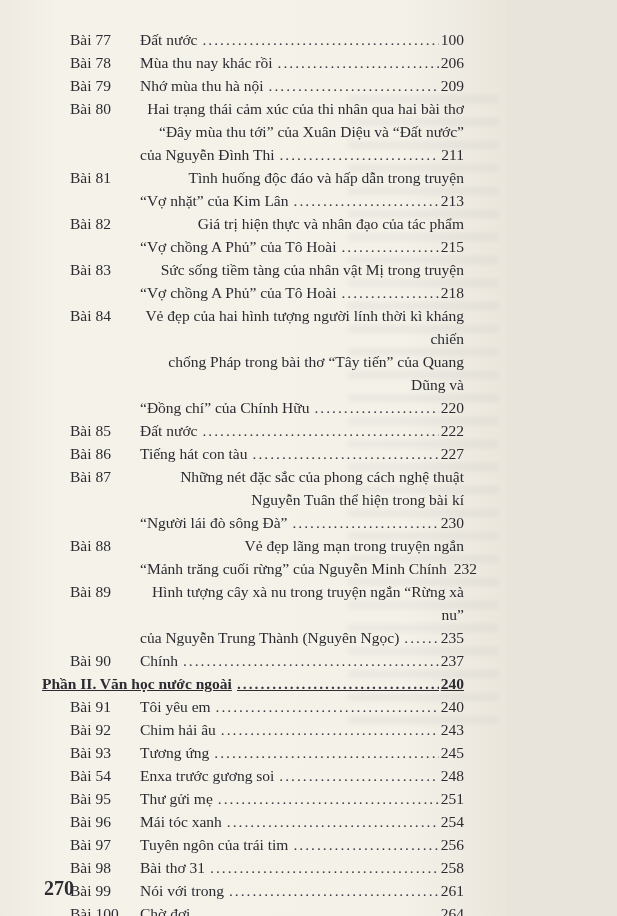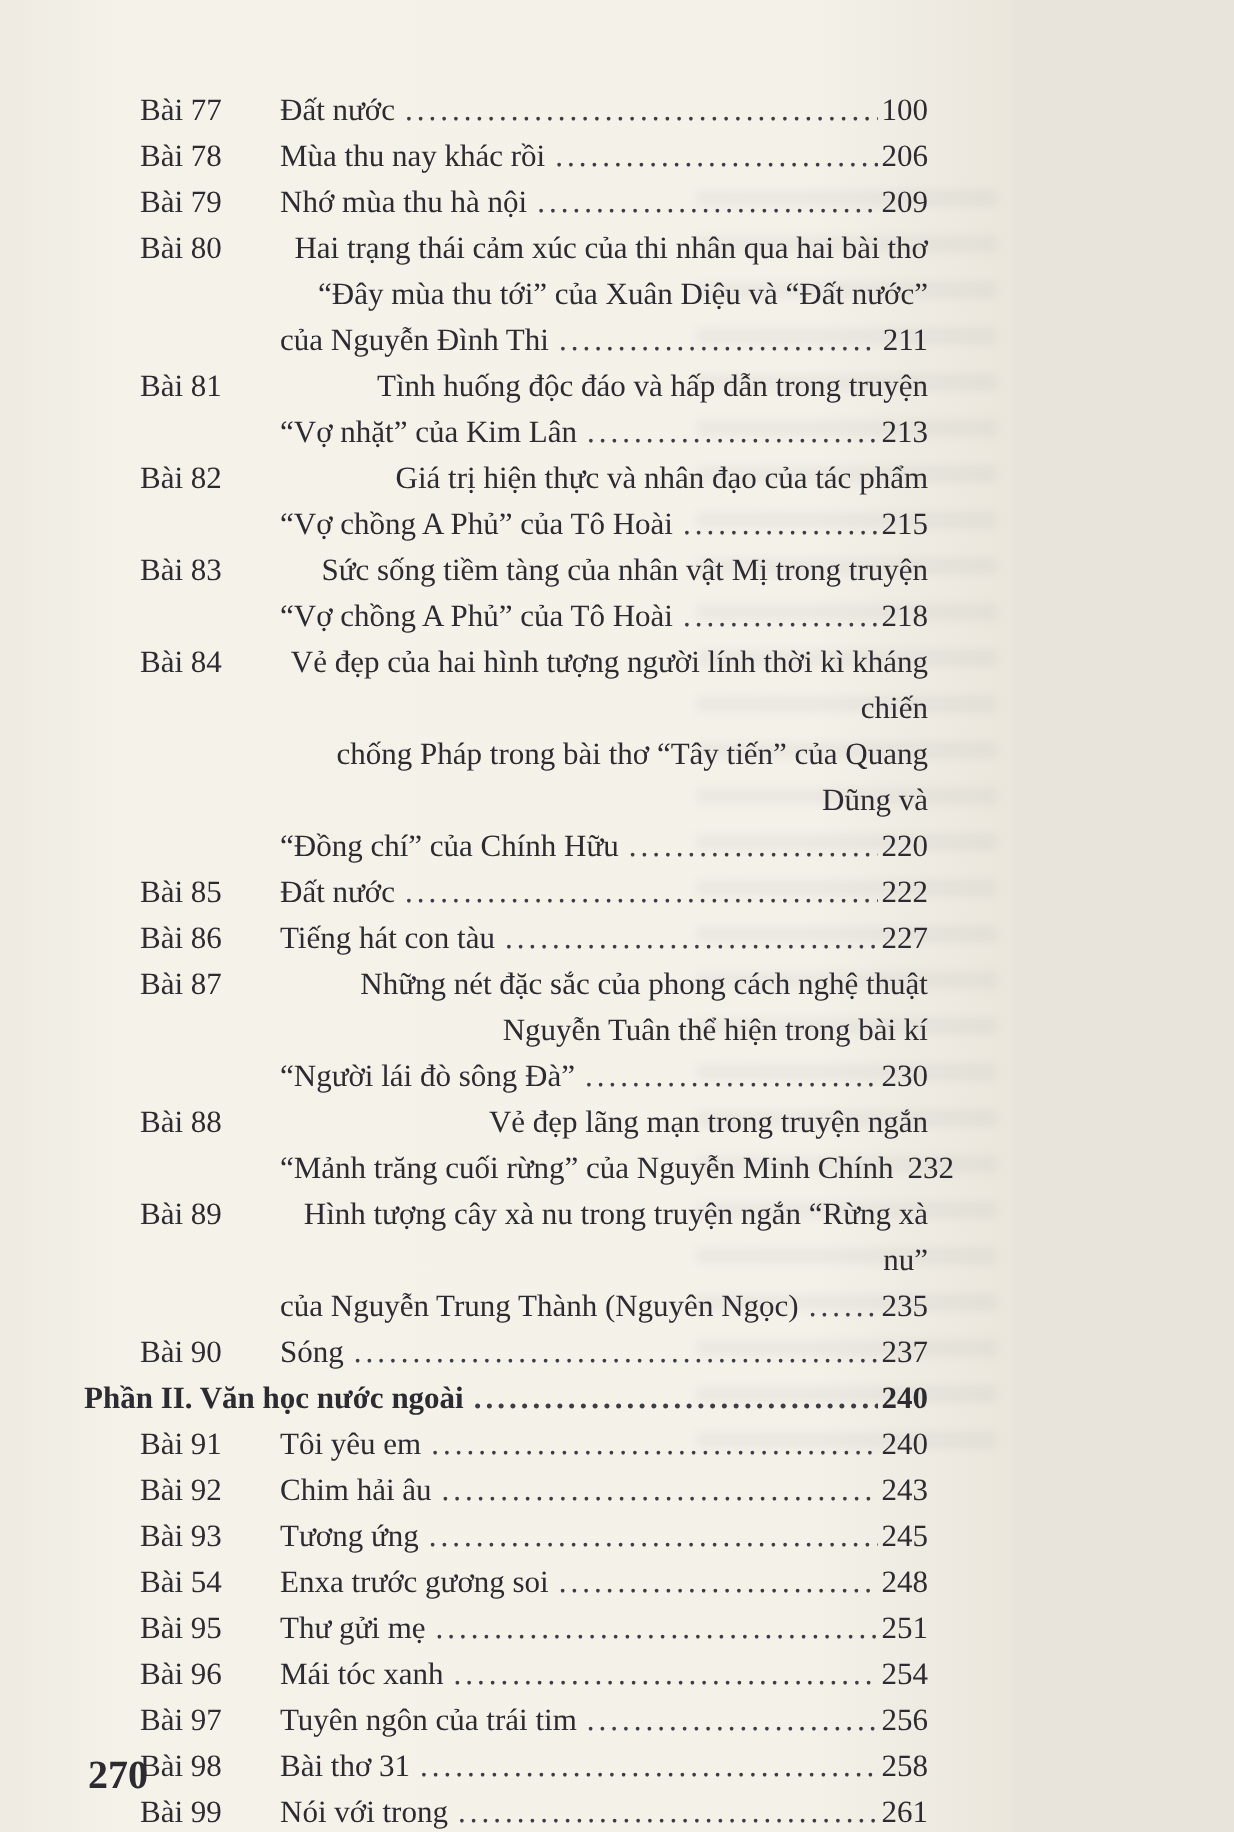--- a/index.html
+++ b/index.html
@@ -5,21 +5,21 @@
   html, body { margin: 0; padding: 0; }
   body {
     width: 617px; height: 916px;
     background: #e8e4db;
     font-family: "Liberation Serif", "DejaVu Serif", serif;
   }
   .page {
     position: relative;
     width: 506px; height: 916px;
     box-sizing: border-box;
-    padding: 44px 42px 0 70px;
+    padding: 28px 42px 0 70px;
     background: linear-gradient(to right, #eeeae1, #f5f2ea 12%, #f4f1e9 80%, #eae6dc);
     color: #2b2b31;
     overflow: hidden;
   }
   .bleed {
     position: absolute; top: 95px; right: 8px;
     width: 150px; height: 640px;
     background: repeating-linear-gradient(to bottom,
       rgba(95,95,115,0.055) 0 8px, transparent 8px 23px);
     filter: blur(2px);
@@ -34,21 +34,21 @@
   .line.dotted .txt { white-space: nowrap; }
   .leader {
     flex: 1; overflow: hidden; white-space: nowrap;
     margin: 0 2px 0 5px; letter-spacing: 2px;
     color: #3c3c44;
   }
   .leader::after {
     content: "..................................................................................................................";
   }
   .pg { flex: none; }
-  .row.section { margin-left: -28px; font-weight: bold; }
+  .row.section { margin-left: -28px; font-weight: bold; text-decoration: underline; }
   .row.section .content { flex: 1; min-width: 0; }
   .footer-num {
     position: absolute; left: 44px; bottom: 16px;
     font-size: 20px; font-weight: bold; color: #2b2b31;
   }
 </style>
 </head>
 <body>
 
 <div class="page">
@@ -192,21 +192,21 @@
             <span class="txt">của Nguyễn Trung Thành (Nguyên Ngọc)</span>
             <span class="leader"></span>
             <span class="pg">235</span>
           </div>
         </div>
       </div>
       <div class="row">
         <div class="label">Bài 90</div>
         <div class="content">
           <div class="line dotted">
-            <span class="txt">Sóng</span>
+            <span class="txt">Chính</span>
             <span class="leader"></span>
             <span class="pg">237</span>
           </div>
         </div>
       </div>
       <div class="row section">
         <div class="content">
           <div class="line dotted">
             <span class="txt">Phần II. Văn học nước ngoài</span>
             <span class="leader"></span>

